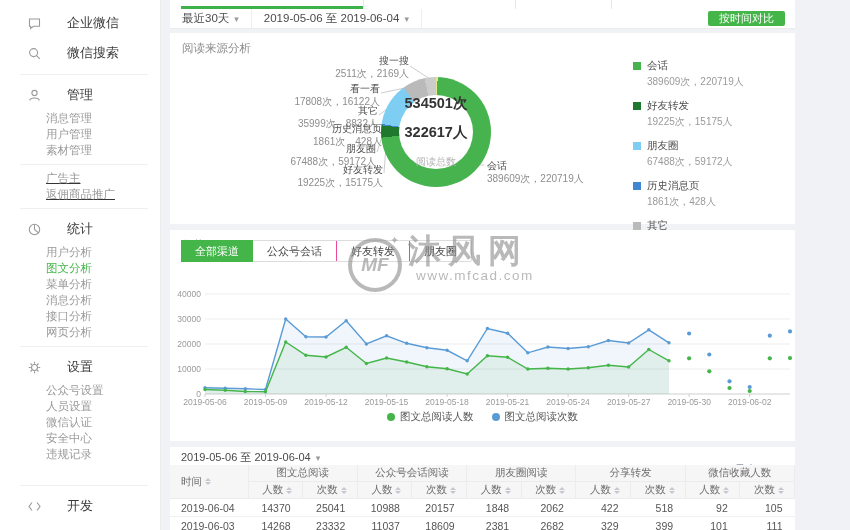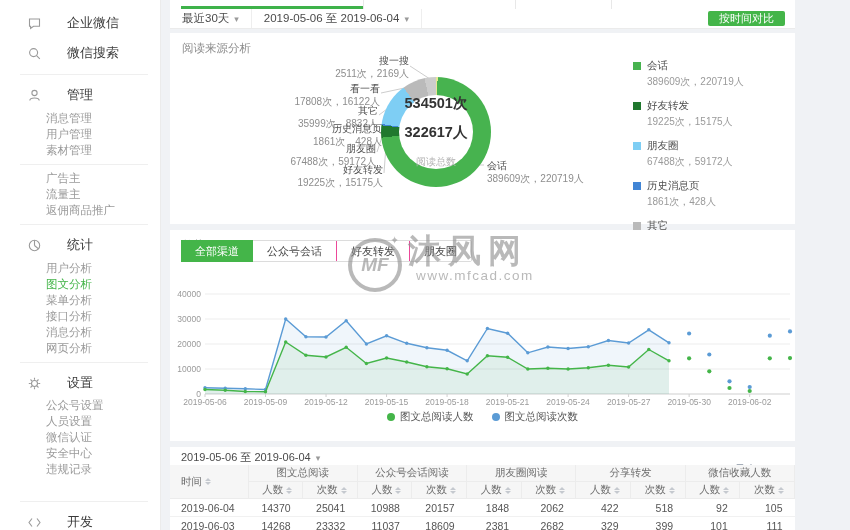--- a/index.html
+++ b/index.html
@@ -117,54 +117,53 @@
         </svg>
       </span>
       <span>管理</span>
     </div>
     <div style="margin-bottom: 5px;">
       <div class="side-item">消息管理</div>
       <div class="side-item">用户管理</div>
       <div class="side-item">素材管理</div>
     </div>
     <hr class="side-div">
-    <div style="margin-bottom: 2px;">
+    <div style="margin-bottom: 2px; text-decoration: underline;">
       <div class="side-item">广告主</div>
-      <div class="side-item">流量主</div>
       <div class="side-item">返佣商品推广</div>
     </div>
     <hr class="side-div">
     <div class="side-head">
       <span class="sicon">
         <svg width="15" height="15" viewBox="0 0 15 15" fill="none" stroke="currentColor" stroke-width="1.1">
           <circle cx="7.5" cy="7.5" r="5.2"></circle>
           <path d="M7.5 7.5V2.3M7.5 7.5l4 3.4"></path>
         </svg>
       </span>
       <span>统计</span>
     </div>
     <div style="margin-bottom: 5px;">
       <div class="side-item">用户分析</div>
       <div class="side-item active">图文分析</div>
       <div class="side-item">菜单分析</div>
+      <div class="side-item">消息分析</div>
       <div class="side-item">接口分析</div>
-      <div class="side-item">消息分析</div>
       <div class="side-item">网页分析</div>
     </div>
     <hr class="side-div">
     <div class="side-head">
       <span class="sicon">
         <svg width="15" height="15" viewBox="0 0 15 15" fill="none" stroke="currentColor" stroke-width="1.1">
           <circle cx="7.5" cy="7.5" r="3"></circle>
           <path d="M7.5 1.8v2M7.5 11.2v2M1.8 7.5h2M11.2 7.5h2M3.5 3.5l1.4 1.4M10.1 10.1l1.4 1.4M11.5 3.5l-1.4 1.4M4.9 10.1l-1.4 1.4"></path>
         </svg>
       </span>
       <span>设置</span>
     </div>
-    <div style="margin-bottom: 23px; font-family: Liberation Mono, monospace;">
+    <div style="margin-bottom: 23px;">
       <div class="side-item">公众号设置</div>
       <div class="side-item">人员设置</div>
       <div class="side-item">微信认证</div>
       <div class="side-item">安全中心</div>
       <div class="side-item">违规记录</div>
     </div>
     <hr class="side-div">
     <div class="side-head">
       <span class="sicon">
         <svg width="15" height="15" viewBox="0 0 15 15" fill="none" stroke="currentColor" stroke-width="1.1">

